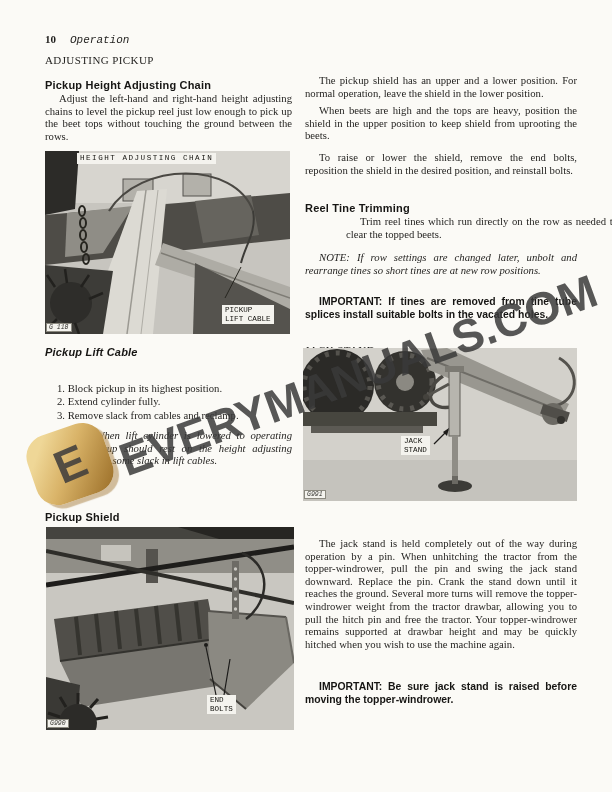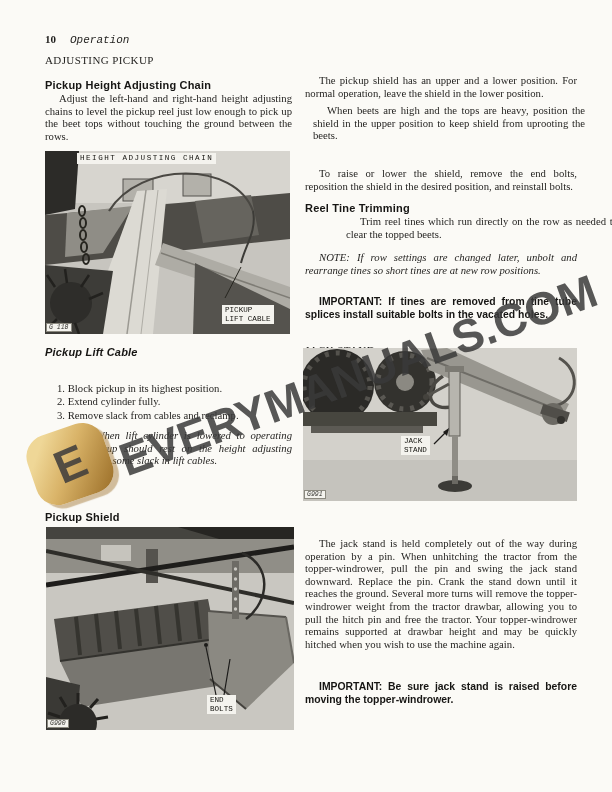--- a/index.html
+++ b/index.html
@@ -20,21 +20,21 @@
   .list-line{font-size:10.7px;line-height:13.4px;}
   
   .Lw{width:247px;} .Rw{width:272px;}
   .hA{left:45px;top:54px;} .hB{left:45px;top:79px;} .pA{left:45px;top:92px;}
   .ph1{left:45px;top:151px;width:245px;height:183px;}
   .hC{left:45px;top:346px;font-style:italic;} .pB{left:45px;top:359px;}
   .lst{left:57px;top:382px;width:235px;}
   .ntA{left:45px;top:429px;}
   .hD{left:45px;top:511px;}
   .ph2{left:46px;top:527px;width:248px;height:203px;}
-  .rpA{left:305px;top:54px;margin-top:20px;} .rpB{left:305px;top:104px;margin-left:8px;} .rpC{left:305px;top:151px;margin-top:16px;}
+  .rpA{left:305px;top:54px;margin-top:20px;} .rpB{left:305px;top:104px;} .rpC{left:305px;top:151px;}
   .rhA{left:305px;top:202px;} .rpD{left:305px;top:215px;margin-left:41px;}
   .rnt{left:305px;top:251px;} .rim1{left:305px;top:296px;}
   .rhB{left:305px;top:344px;}
   .ph3{left:303px;top:348px;width:242px;height:153px;}
   .rpE{left:305px;top:537px;} .rim2{left:305px;top:681px;}
   
   .photo{background:#fca5a5;}
   .photo svg{display:block;}
   .plabel{position:absolute;background:#f4f3ee;color:#14130f;
           font-family:"Liberation Mono",monospace;font-size:7.6px;line-height:8.6px;

